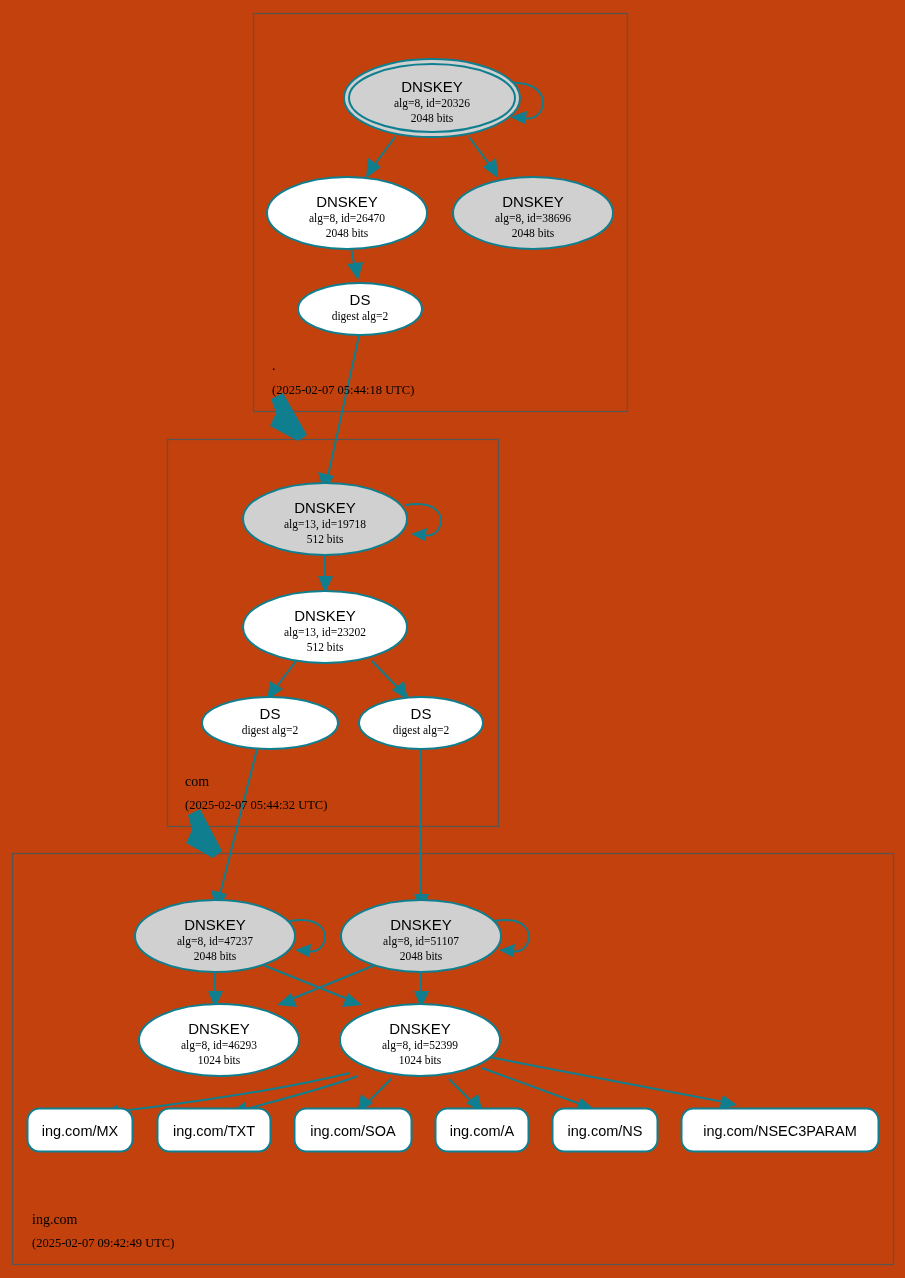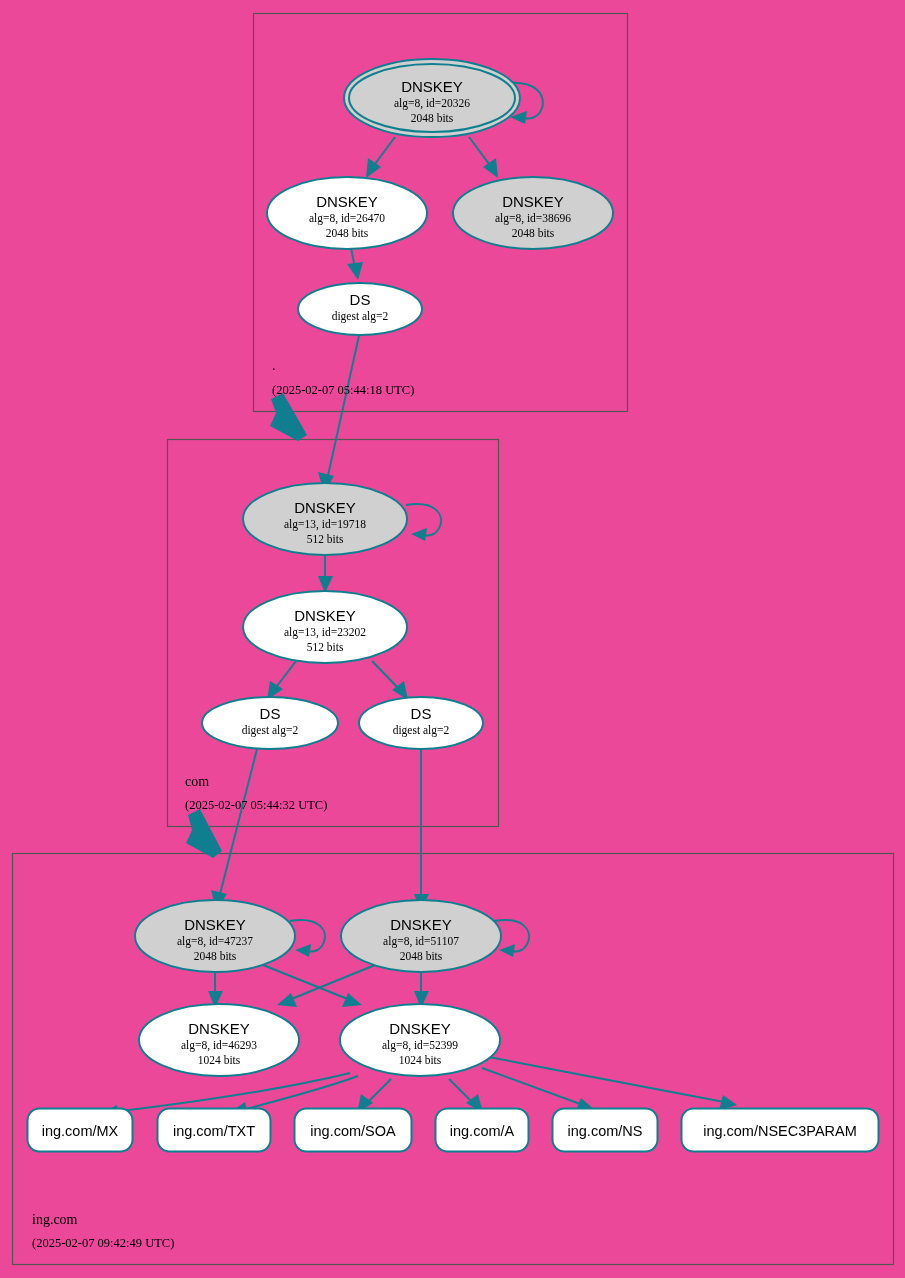--- a/index.html
+++ b/index.html
@@ -4,21 +4,21 @@
 <style>
   html, body {
     margin: 0;
     padding: 0;
     background: #ffffff;
   }
   #diagram-root {
     position: relative;
     width: 905px;
     height: 1278px;
-    background: #ec4899;
+    background: #c2410c;
     font-family: "Liberation Sans", sans-serif;
     overflow: hidden;
   }
   svg#dnssec-graph {
     display: block;
     width: 905px;
     height: 1278px;
   }
   .zone-box {
     fill: none;

